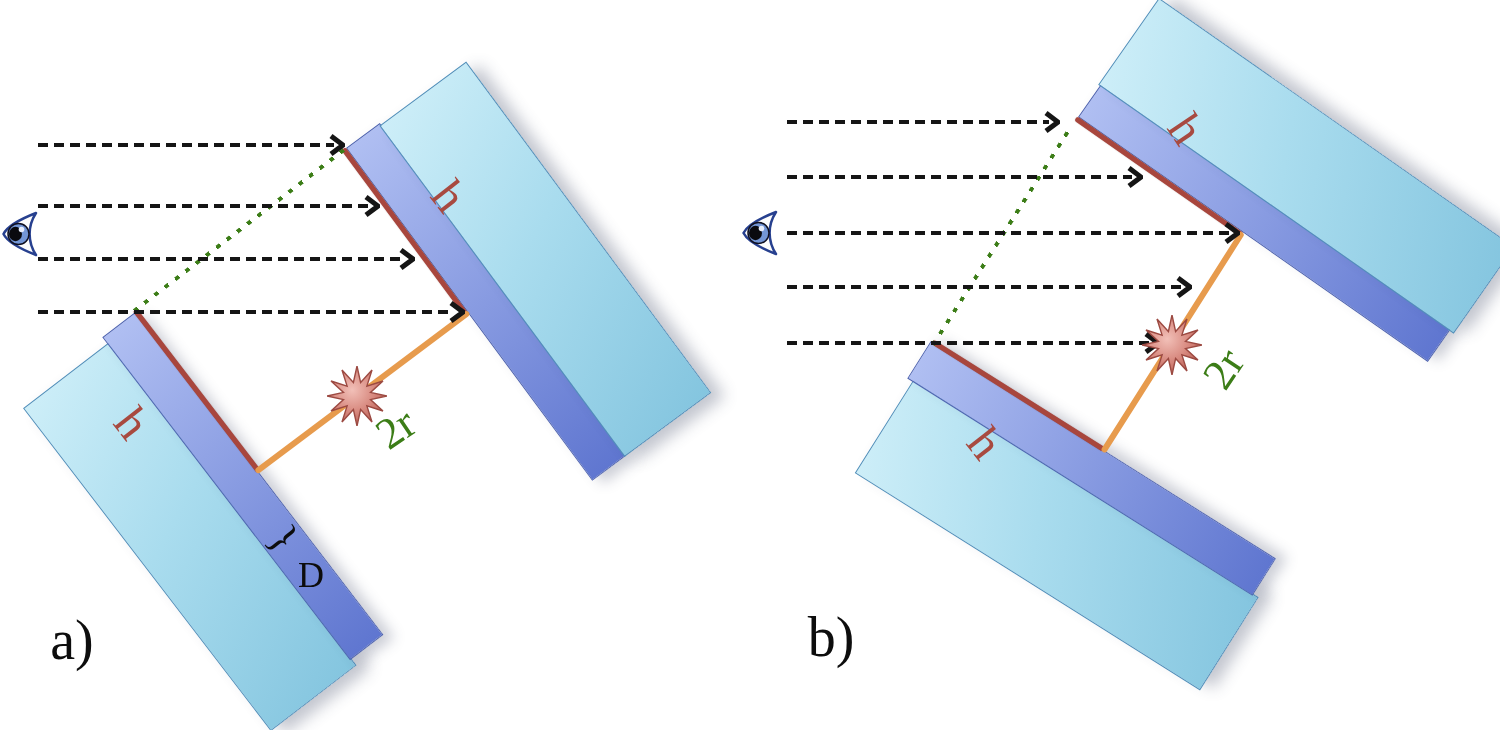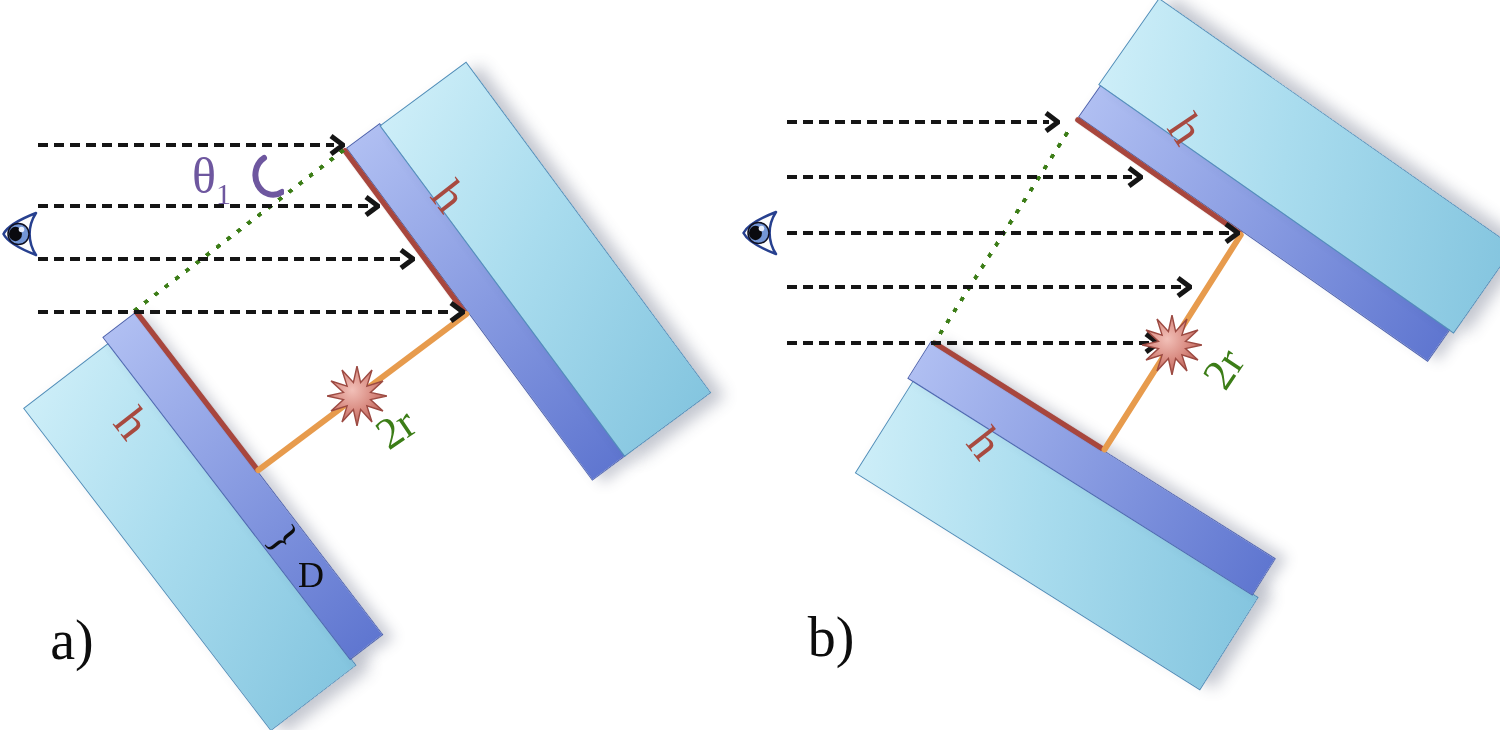--- a/index.html
+++ b/index.html
@@ -133,26 +133,20 @@
         <polyline points="2,3 14,12 2,21" fill="none" stroke="currentColor" stroke-width="5"></polyline>
       </svg>
   </div>
   <div class="ray" style="left:787px;top:331px;width:373px;">
     <div class="line"></div>
     <svg width="16" height="24" viewBox="0 0 16 24">
         <polyline points="2,3 14,12 2,21" fill="none" stroke="currentColor" stroke-width="5"></polyline>
       </svg>
   </div>
 
-  <div class="theta-group" style="left:192px;top:146px;width:100px;height:64px;">
-    <span class="t"><span>θ</span><sub>1</sub></span>
-    <svg style="left:52px;top:8px;" width="40" height="46" viewBox="0 0 40 46">
-      <path d="M 20 4 A 16 18 0 1 0 38 38" fill="none" stroke="currentColor" stroke-width="6" stroke-linecap="round"></path>
-    </svg>
-  </div>
 
   <svg class="burst" style="left:327px;top:366px;" width="60" height="60" viewBox="0 0 60 60">
     <polygon points="60,30 43.5,33.6 56,45 39.9,39.9 45,56 33.6,43.5 30,60 26.4,43.5 15,56 20.1,39.9 4,45 16.5,33.6 0,30 16.5,26.4 4,15 20.1,20.1 15,4 26.4,16.5 30,0 33.6,16.5 45,4 39.9,20.1 56,15 43.5,26.4" fill="url(#sg)" stroke="#9c4a42" stroke-width="1.4"></polygon>
   </svg>
   <svg class="burst" style="left:1142px;top:315px;" width="60" height="60" viewBox="0 0 60 60">
     <polygon points="60,30 43.5,33.6 56,45 39.9,39.9 45,56 33.6,43.5 30,60 26.4,43.5 15,56 20.1,39.9 4,45 16.5,33.6 0,30 16.5,26.4 4,15 20.1,20.1 15,4 26.4,16.5 30,0 33.6,16.5 45,4 39.9,20.1 56,15 43.5,26.4" fill="url(#sg)" stroke="#9c4a42" stroke-width="1.4"></polygon>
   </svg>
 
   <svg class="eye" style="left:2px;top:211px;" width="36" height="46" viewBox="0 0 36 46">
     <path d="M34 2 C16 9 5 16 1.5 23 C5 30 16 37 34 44 C25.5 31 25.5 15 34 2 Z" fill="#fdfdfd" stroke="#27408f" stroke-width="2.5" stroke-linejoin="round"></path>

